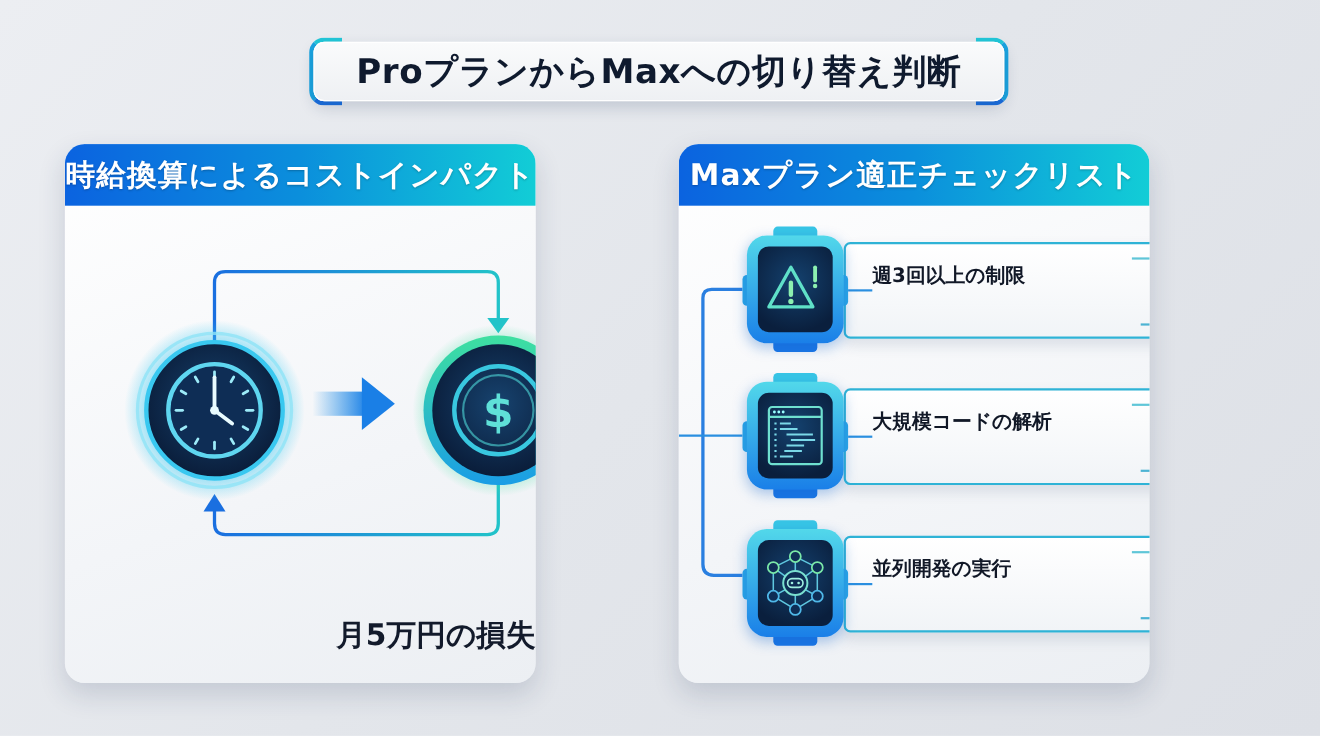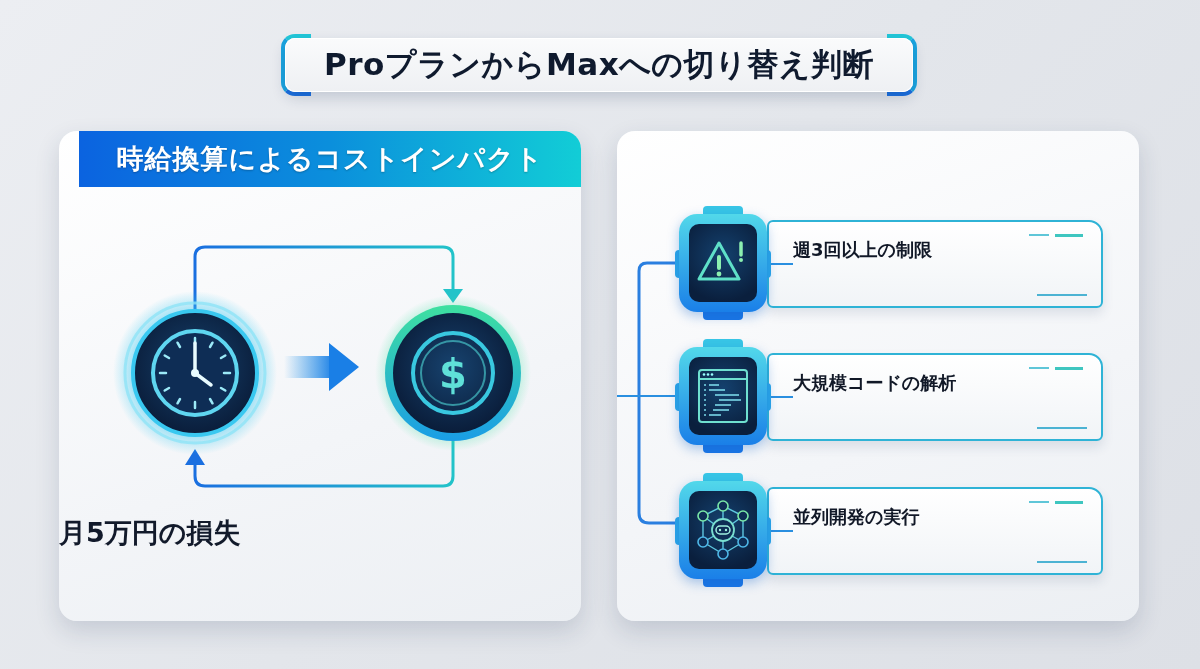--- a/index.html
+++ b/index.html
@@ -23,41 +23,40 @@
   }
   .title-text { font-size: 31px; font-weight: bold; color: #0f1a2e; letter-spacing: 0.5px; }
   .bracket { position: absolute; width: 30px; height: 62px; border: 4px solid #1a8fe3; }
   .bracket.left { left: 0; top: 4px; border-right: none; border-radius: 14px 0 0 14px;
     border-color: #22c7d8 transparent #1a6fe0 #1aa4e0; }
   .bracket.right { right: 0; top: 4px; border-left: none; border-radius: 0 14px 14px 0;
     border-color: #22c7d8 #1aa4e0 #1a6fe0 transparent; }
 
   
   .panel {
-    position: absolute; top: 131px; width: 522px; height: 490px;
+    position: absolute; top: 131px; width: 428px; height: 490px;
     background: linear-gradient(160deg, #ffffff 0%, #f3f5f8 60%, #eceff3 100%);
     border-radius: 18px;
     box-shadow: 0 10px 24px rgba(30,50,90,0.16);
     overflow: hidden;
-    padding-left: 20px;
   }
   .panel.left { left: 59px; }
   .panel.right { left: 617px; }
   .panel-header {
     height: 56px;
     background: linear-gradient(90deg, #0b63e0 0%, #0b8fdc 50%, #12cdd6 100%);
     display: flex; align-items: center; justify-content: center;
   }
   .panel-header span { color: #fff; font-size: 27px; font-weight: bold; letter-spacing: 1px;
     text-shadow: 0 1px 2px rgba(0,0,0,0.25); }
 
   
   .diagram { position: absolute; left: 0; top: 0; width: 522px; height: 490px; }
   .loss-text {
-    position: absolute; left: 0; right: 0; top: 384px; text-align: left;
+    position: absolute; left: 0; right: 0; top: 428px; text-align: right;
     font-size: 27px; font-weight: bold; color: #121a2b;
   }
 
   
   .check-item { position: absolute; left: 0; width: 522px; height: 120px; }
   .check-card {
     position: absolute; left: 150px; top: 14px; width: 336px; height: 88px;
     background: linear-gradient(180deg, #ffffff, #f1f4f7);
     border: 2px solid #2fb3d6;
     border-radius: 6px 14px 6px 6px;
@@ -173,20 +172,23 @@
       <circle cx="394" cy="242" r="60" fill="url(#darkFace)"></circle>
       <circle cx="394" cy="242" r="40" fill="none" stroke="#39c8e0" stroke-width="4"></circle>
       <circle cx="394" cy="242" r="32" fill="none" stroke="#4fd8d8" stroke-width="2" opacity="0.6"></circle>
       <text x="394" y="257" text-anchor="middle" font-family="DejaVu Sans, sans-serif" font-weight="bold" font-size="40" fill="#5fe0d8">$</text>
     </g>
   </svg>
   <div class="loss-text">月5万円の損失</div>
 </div>
 
 <div class="panel right">
+  <div class="panel-header">
+    <span>Maxプラン適正チェックリスト</span>
+  </div>
 
   <svg style="position:absolute;left:0;top:0" width="522" height="490">
     <path d="M58 132 H30 Q22 132 22 140 V382 Q22 392 32 392 H58" fill="none" stroke="#2a7fe0" stroke-width="3"></path>
     <line x1="0" y1="265" x2="58" y2="265" stroke="#2a8fe0" stroke-width="2"></line>
   </svg>
 
   <div class="check-item" style="top:75px">
     <div class="check-card">
       <div class="deco-top">
           <i style="left:0;width:20px"></i>

